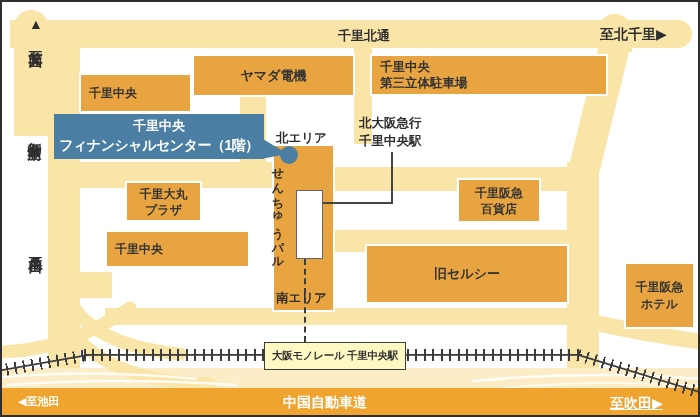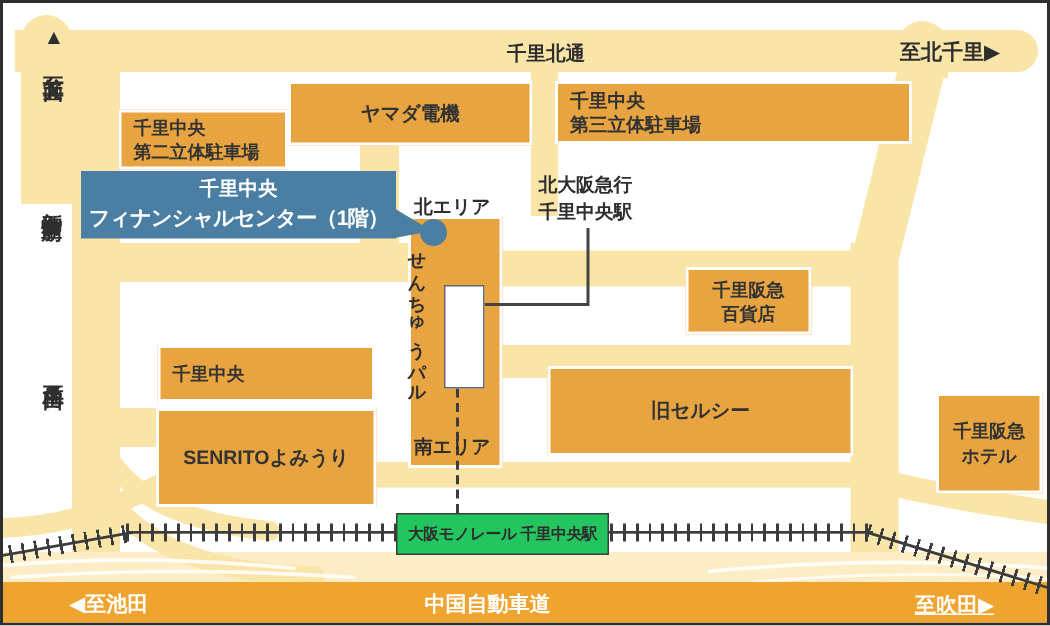--- a/index.html
+++ b/index.html
@@ -39,21 +39,21 @@
   .rail{
     position:absolute;height:12px;z-index:3;
     background:
       repeating-linear-gradient(90deg,#3c3c3c 0 1.8px,transparent 1.8px 8.5px),
       linear-gradient(#3c3c3c,#3c3c3c) 0 50%/100% 1.8px no-repeat;
   }
   .dash-line{position:absolute;left:302px;top:257px;height:83px;width:0;
     border-left:2px dashed #3c3c3c;z-index:3;}
   .leader{position:absolute;background:#444;z-index:3;}
   .rail-label{
-    position:absolute;left:262px;top:340px;width:142px;height:28px;background:#22c55e;
+    position:absolute;left:262px;top:340px;width:142px;height:28px;background:#fef9c3;
     border:1.5px solid #3c3c3c;box-sizing:border-box;z-index:4;
     font-weight:bold;font-size:10.5px;letter-spacing:-0.3px;
     display:flex;align-items:center;justify-content:center;color:#2e2e2e;
   }
 </style>
 </head>
 <body>
 
 <div class="map">
 
@@ -78,40 +78,40 @@
     <path d="M 62 282 Q 76 342 178 352" stroke="#FAE5A8" stroke-width="13" fill="none" stroke-linecap="round"></path>
     <path d="M 62 318 Q 98 380 208 382" stroke="#FAE5A8" stroke-width="13" fill="none" stroke-linecap="round"></path>
     <path d="M 0 375 Q 95 367 195 377" stroke="#fff" stroke-width="2.5" fill="none" opacity="0.85"></path>
     <path d="M 5 383 Q 115 375 235 383" stroke="#fff" stroke-width="2.5" fill="none" opacity="0.85"></path>
     <path d="M 470 379 Q 585 368 700 377" stroke="#fff" stroke-width="2.5" fill="none" opacity="0.85"></path>
     <path d="M 500 386 Q 600 377 700 384" stroke="#fff" stroke-width="2" fill="none" opacity="0.7"></path>
   </svg>
 
   <div class="bld leftpad" style="left:77px;top:71px;width:113px;height:40px;font-size:12px;">
     <span>千里中央</span>
-    <span>第二立体駐車場</span>
   </div>
 
   <div class="bld center" style="left:190px;top:52px;width:163px;height:43px;font-size:13px;">
     <span>ヤマダ電機</span>
   </div>
 
   <div class="bld leftpad" style="left:368px;top:52px;width:238px;height:42px;font-size:12.5px;">
     <span>千里中央</span>
     <span>第三立体駐車場</span>
   </div>
 
+  <div class="bld center" style="left:123px;top:179px;width:77px;height:41px;font-size:12px;">
+    <span>千里大丸</span>
+    <span>プラザ</span>
+  </div>
 
   <div class="bld leftpad" style="left:103px;top:228px;width:145px;height:38px;font-size:12px;">
     <span>千里中央</span>
   </div>
 
-  <div class="bld center" style="left:102px;top:270px;width:147px;height:66px;font-size:13px;">
-    <span>SENRITOよみうり</span>
-  </div>
 
   <div class="bld" style="left:270px;top:142px;width:63px;height:168px;"></div>
 
   <div class="bld center" style="left:455px;top:176px;width:84px;height:45px;font-size:12px;">
     <span>千里阪急</span>
     <span>百貨店</span>
   </div>
 
   <div class="bld center" style="left:363px;top:242px;width:204px;height:60px;font-size:13px;">
     <span>旧セルシー</span>
@@ -165,21 +165,21 @@
   </div>
 
   <div class="lbl" style="left:274px;top:128px;font-size:12.5px;">北エリア</div>
   <div class="lbl vert" style="left:267px;top:158px;font-size:12px;letter-spacing:1px;">せんちゅうパル</div>
   <div class="lbl" style="left:274px;top:288px;font-size:12.5px;">南エリア</div>
 
   <div class="rail-label">
     <span>大阪モノレール 千里中央駅</span>
   </div>
 
-  <div class="lbl white-lbl" style="left:16px;top:392px;font-size:14px;margin-left:28px;">
+  <div class="lbl white-lbl" style="left:16px;top:392px;font-size:11px;">
     <span>◀</span><span>至池田</span>
   </div>
 
   <div class="lbl white-lbl" style="left:253px;top:392px;width:140px;text-align:center;font-size:14px;">中国自動車道</div>
 
   <div class="lbl white-lbl" style="left:608px;top:393px;font-size:14px;text-decoration:underline;">
     <span>至吹田</span><span>▶</span>
   </div>
 
 </div>

